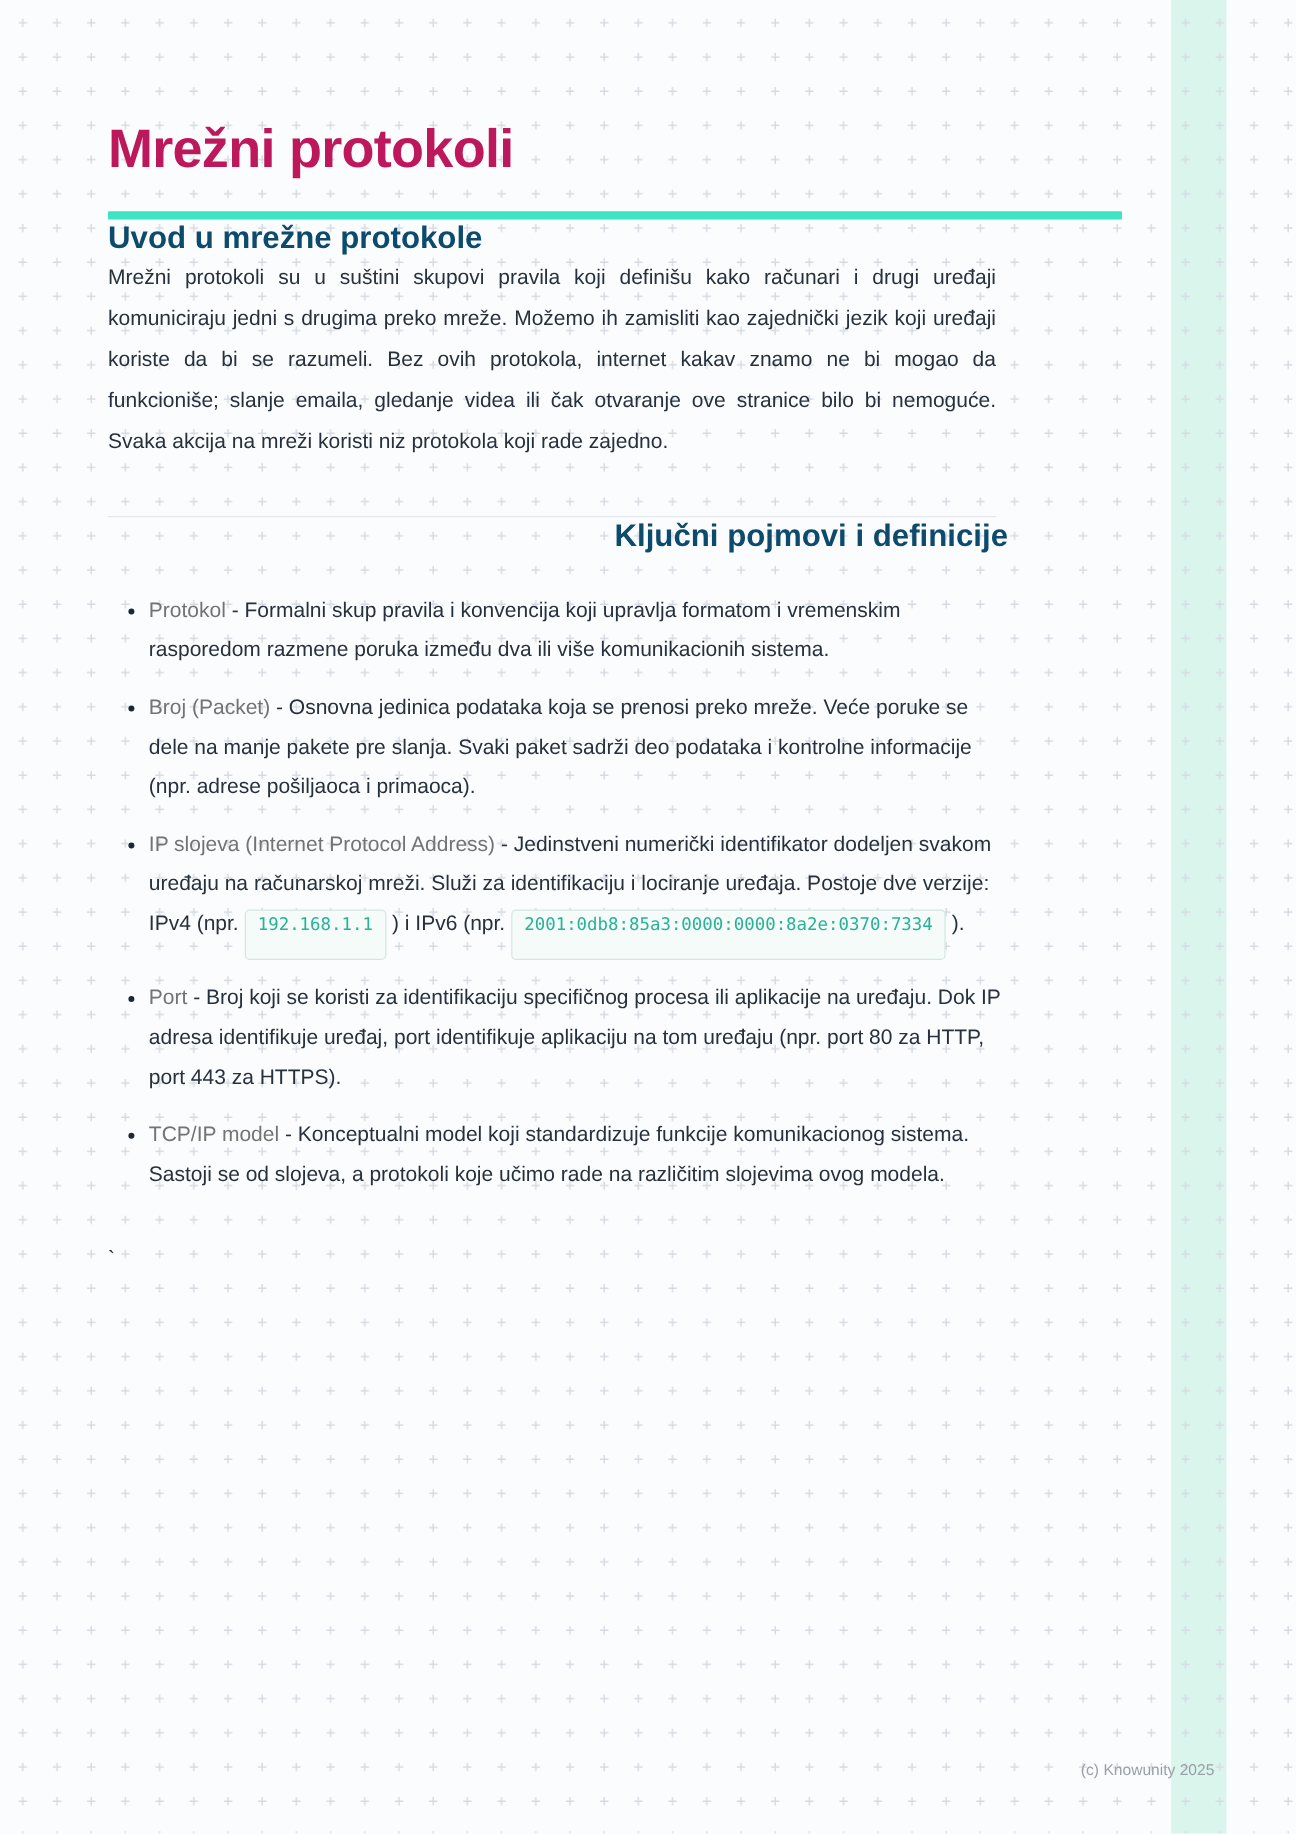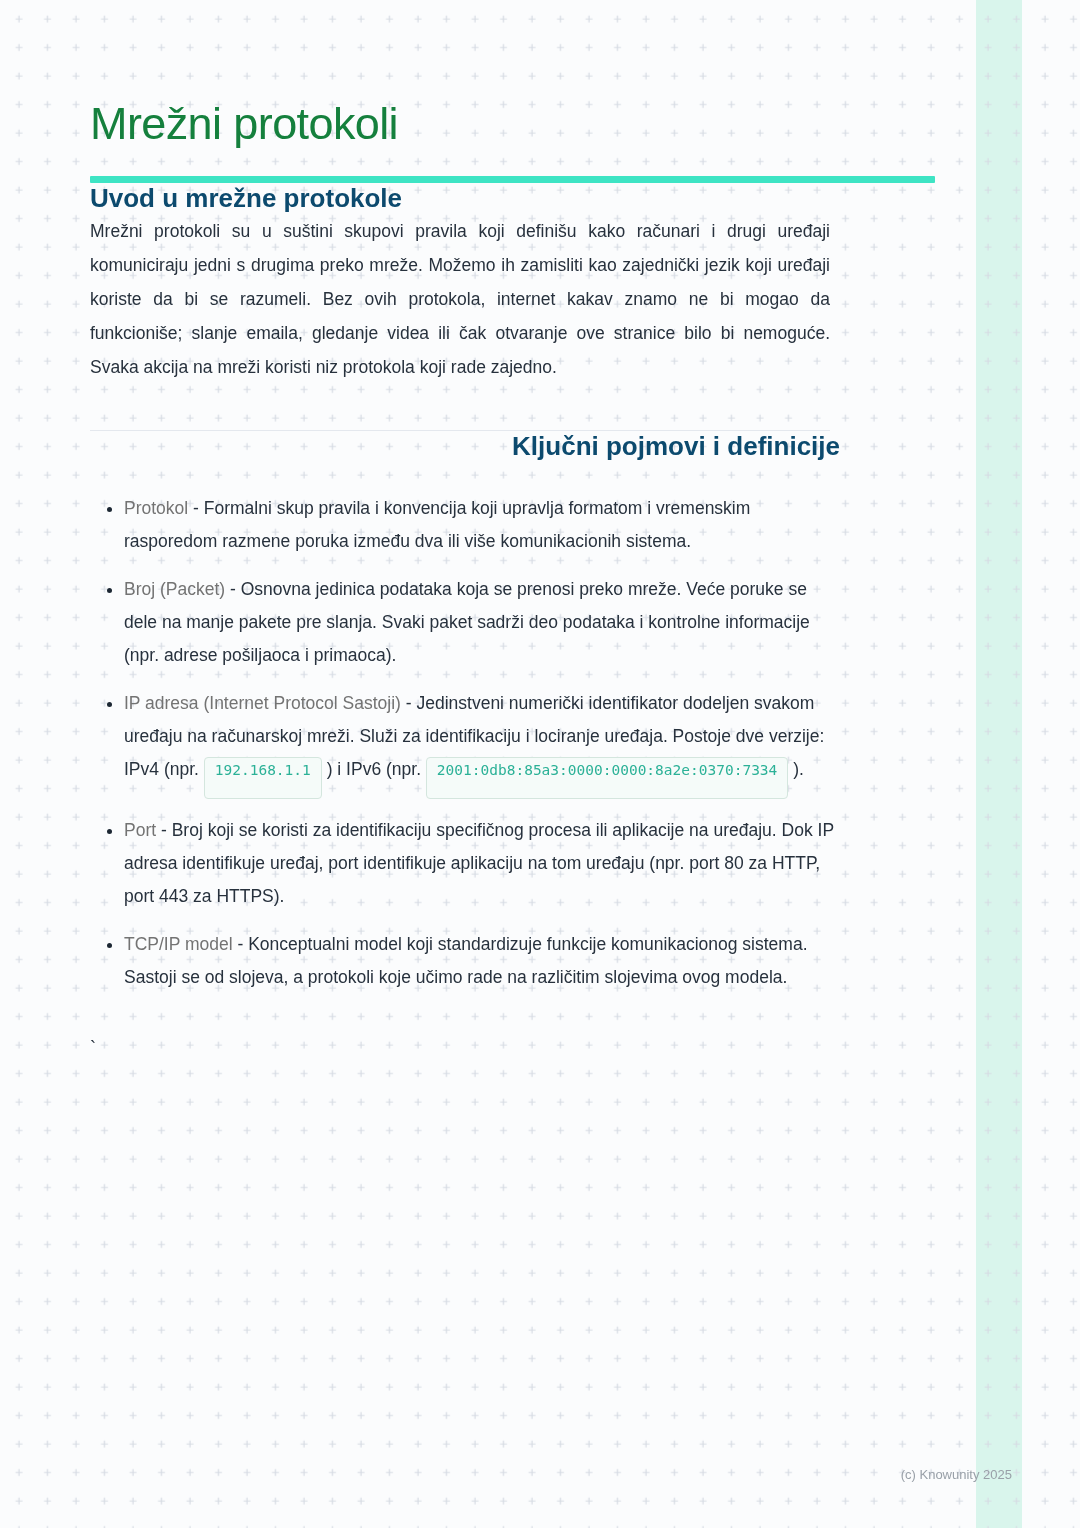--- a/index.html
+++ b/index.html
@@ -28,23 +28,23 @@
   }
   .content {
     position: relative;
     z-index: 2;
     padding: 98px 0 0 90px;
     width: 750px;
   }
   h1.page-title {
     margin: 0;
     font-size: 45px;
-    font-weight: 400;
+    font-weight: 700;
     letter-spacing: -0.6px;
-    color: #15803d;
+    color: #be185d;
   }
   .title-bar {
     width: 845px;
     height: 7px;
     background: #3ee4c4;
     margin-top: 26px;
     border-radius: 1px;
   }
   h2.section-heading {
     font-size: 26px;
@@ -137,21 +137,21 @@
   <h2 class="section-heading h2-terms">Ključni pojmovi i definicije</h2>
 
   <ul class="terms-list">
     <li>
       <span class="term">Protokol</span><span> - Formalni skup pravila i konvencija koji upravlja formatom i vremenskim rasporedom razmene poruka između dva ili više komunikacionih sistema.</span>
     </li>
     <li>
       <span class="term">Broj (Packet)</span><span> - Osnovna jedinica podataka koja se prenosi preko mreže. Veće poruke se dele na manje pakete pre slanja. Svaki paket sadrži deo podataka i kontrolne informacije (npr. adrese pošiljaoca i primaoca).</span>
     </li>
     <li>
-      <span class="term">IP adresa (Internet Protocol Sastoji)</span><span> - Jedinstveni numerički identifikator dodeljen svakom uređaju na računarskoj mreži. Služi za identifikaciju i lociranje uređaja. Postoje dve verzije: IPv4 (npr. </span><span class="chip">192.168.1.1</span><span> ) i IPv6 (npr. </span><span class="chip">2001:0db8:85a3:0000:0000:8a2e:0370:7334</span><span> ).</span>
+      <span class="term">IP slojeva (Internet Protocol Address)</span><span> - Jedinstveni numerički identifikator dodeljen svakom uređaju na računarskoj mreži. Služi za identifikaciju i lociranje uređaja. Postoje dve verzije: IPv4 (npr. </span><span class="chip">192.168.1.1</span><span> ) i IPv6 (npr. </span><span class="chip">2001:0db8:85a3:0000:0000:8a2e:0370:7334</span><span> ).</span>
     </li>
     <li>
       <span class="term">Port</span><span> - Broj koji se koristi za identifikaciju specifičnog procesa ili aplikacije na uređaju. Dok IP adresa identifikuje uređaj, port identifikuje aplikaciju na tom uređaju (npr. port 80 za HTTP, port 443 za HTTPS).</span>
     </li>
     <li>
       <span class="term">TCP/IP model</span><span> - Konceptualni model koji standardizuje funkcije komunikacionog sistema. Sastoji se od slojeva, a protokoli koje učimo rade na različitim slojevima ovog modela.</span>
     </li>
   </ul>
 
   <div class="stray-char">`</div>

